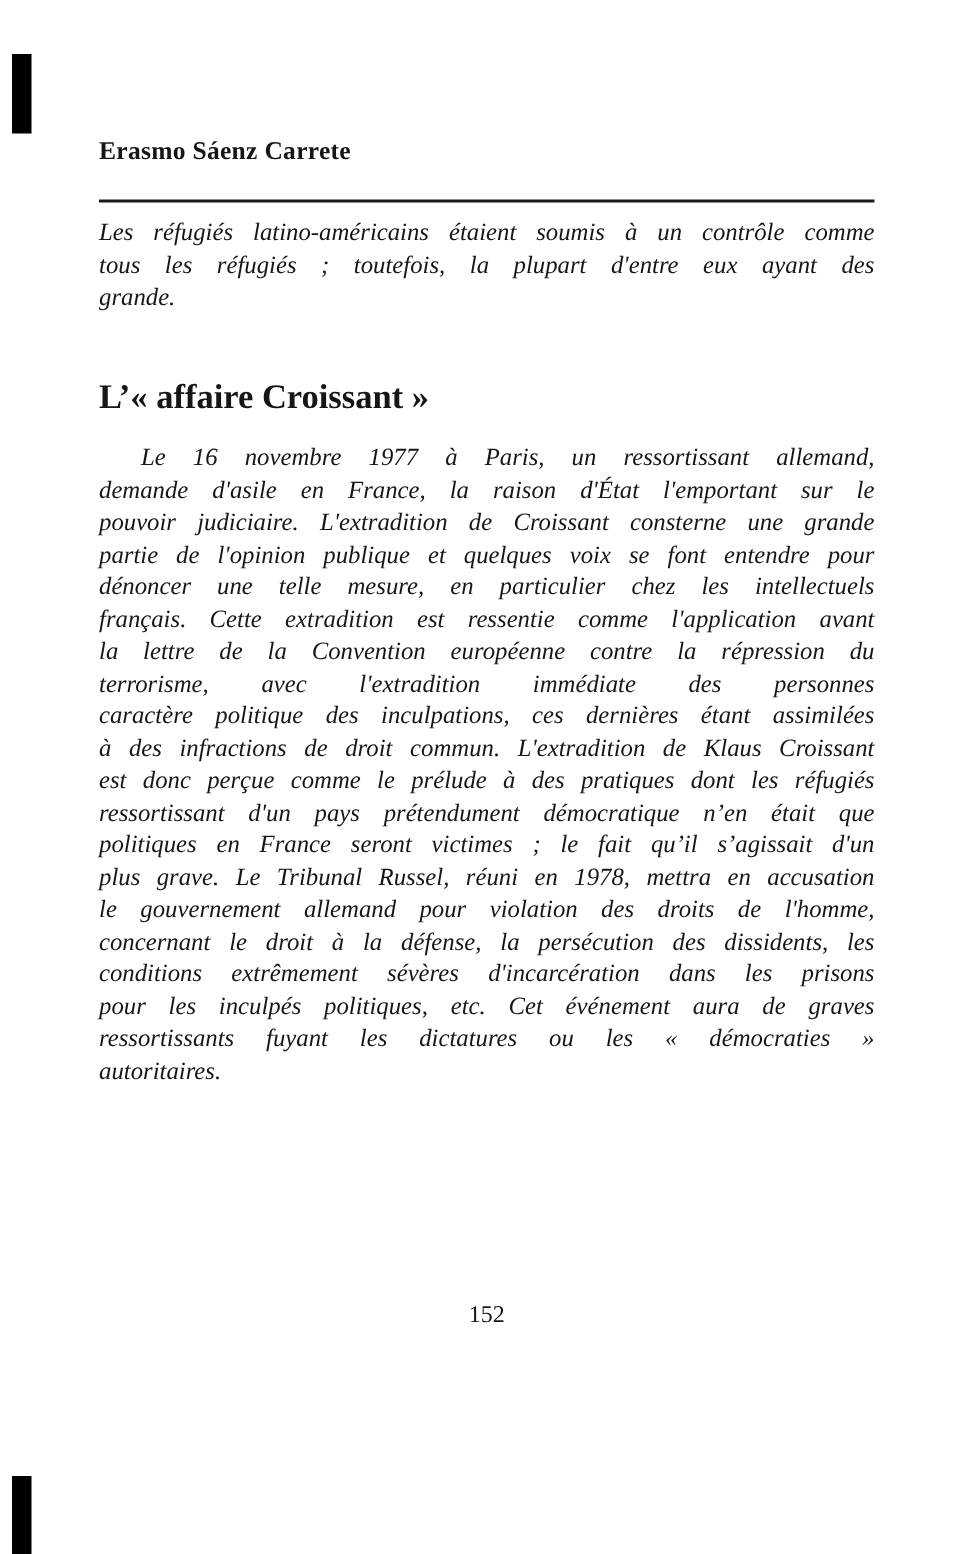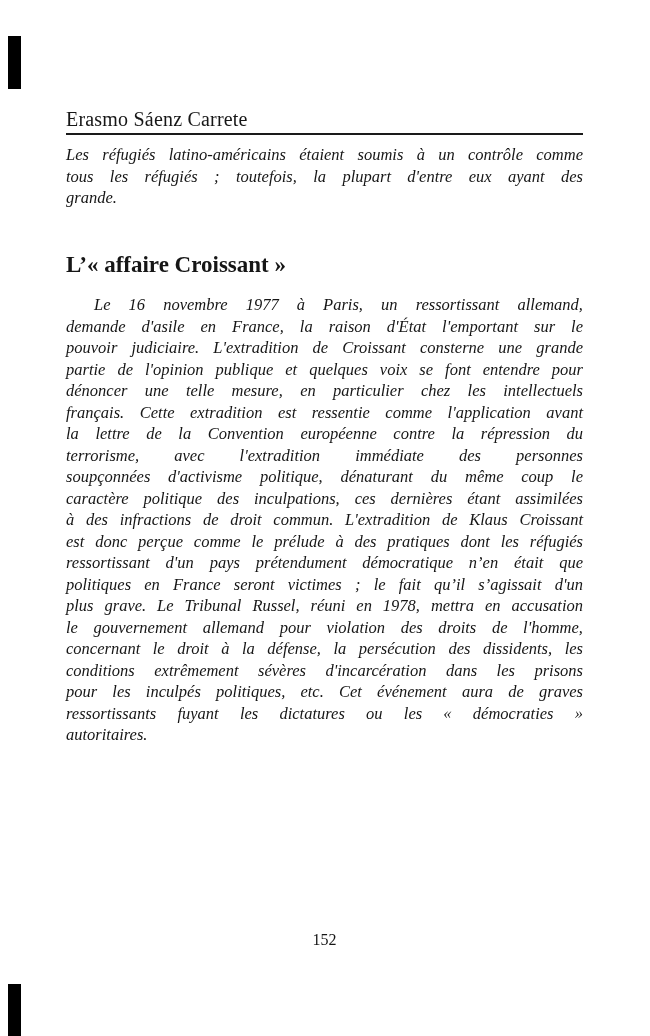--- a/index.html
+++ b/index.html
@@ -20,24 +20,24 @@
     left: 8px;
     width: 13px;
     background: #000000;
   }
   .scan-bar.top    { top: 36px;  height: 53px; }
   .scan-bar.bottom { top: 984px; height: 52px; }
 
   .author {
     position: absolute;
     left: 66px;
-    top: 108px;
+    top: 90px;
     width: 517px;
-    font-size: 20px;
-    font-weight: normal;
+    font-size: 17px;
+    font-weight: bold;
     line-height: 22px;
     letter-spacing: 0.2px;
   }
 
   .rule {
     position: absolute;
     left: 66px;
     top: 133px;
     width: 517px;
     height: 2px;
@@ -68,21 +68,21 @@
     top: 254px;
     width: 517px;
     font-size: 23px;
     font-weight: bold;
     line-height: 22px;
   }
 
   .pagenum {
     position: absolute;
     left: 66px;
-    top: 930px;
+    top: 867px;
     width: 517px;
     text-align: center;
     font-size: 16px;
     line-height: 20px;
   }
 </style>
 </head>
 <body>
 
 <div class="page">
@@ -104,21 +104,20 @@
 
   <div class="para para2">
       <div class="tline">Le 16 novembre 1977 à Paris, un ressortissant allemand,</div>
       <div class="tline">demande d'asile en France, la raison d'État l'emportant sur le</div>
       <div class="tline">pouvoir judiciaire. L'extradition de Croissant consterne une grande</div>
       <div class="tline">partie de l'opinion publique et quelques voix se font entendre pour</div>
       <div class="tline">dénoncer une telle mesure, en particulier chez les intellectuels</div>
       <div class="tline">français. Cette extradition est ressentie comme l'application avant</div>
       <div class="tline">la lettre de la Convention européenne contre la répression du</div>
       <div class="tline">terrorisme, avec l'extradition immédiate des personnes</div>
-      <div class="tline">soupçonnées d'activisme politique, dénaturant du même coup le</div>
       <div class="tline">caractère politique des inculpations, ces dernières étant assimilées</div>
       <div class="tline">à des infractions de droit commun. L'extradition de Klaus Croissant</div>
       <div class="tline">est donc perçue comme le prélude à des pratiques dont les réfugiés</div>
       <div class="tline">ressortissant d'un pays prétendument démocratique n’en était que</div>
       <div class="tline">politiques en France seront victimes ; le fait qu’il s’agissait d'un</div>
       <div class="tline">plus grave. Le Tribunal Russel, réuni en 1978, mettra en accusation</div>
       <div class="tline">le gouvernement allemand pour violation des droits de l'homme,</div>
       <div class="tline">concernant le droit à la défense, la persécution des dissidents, les</div>
       <div class="tline">conditions extrêmement sévères d'incarcération dans les prisons</div>
       <div class="tline">pour les inculpés politiques, etc. Cet événement aura de graves</div>

